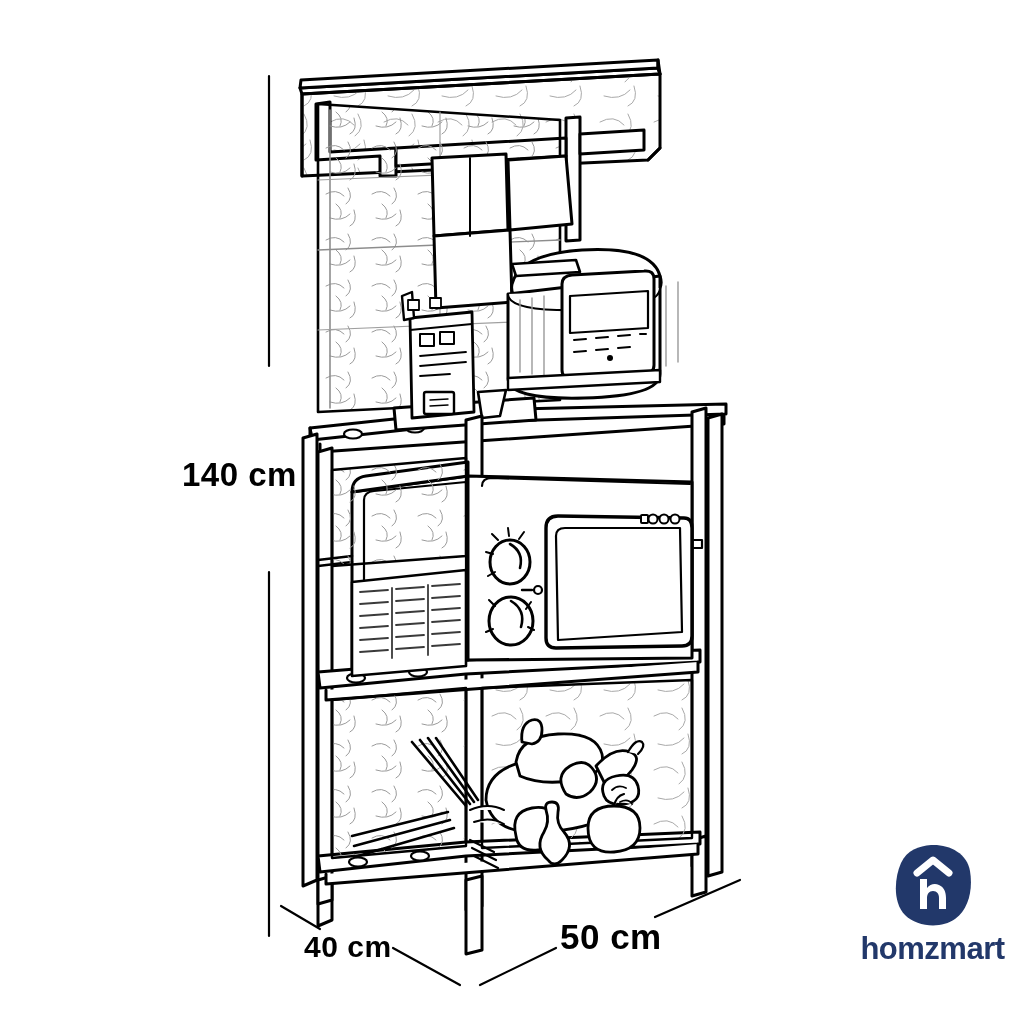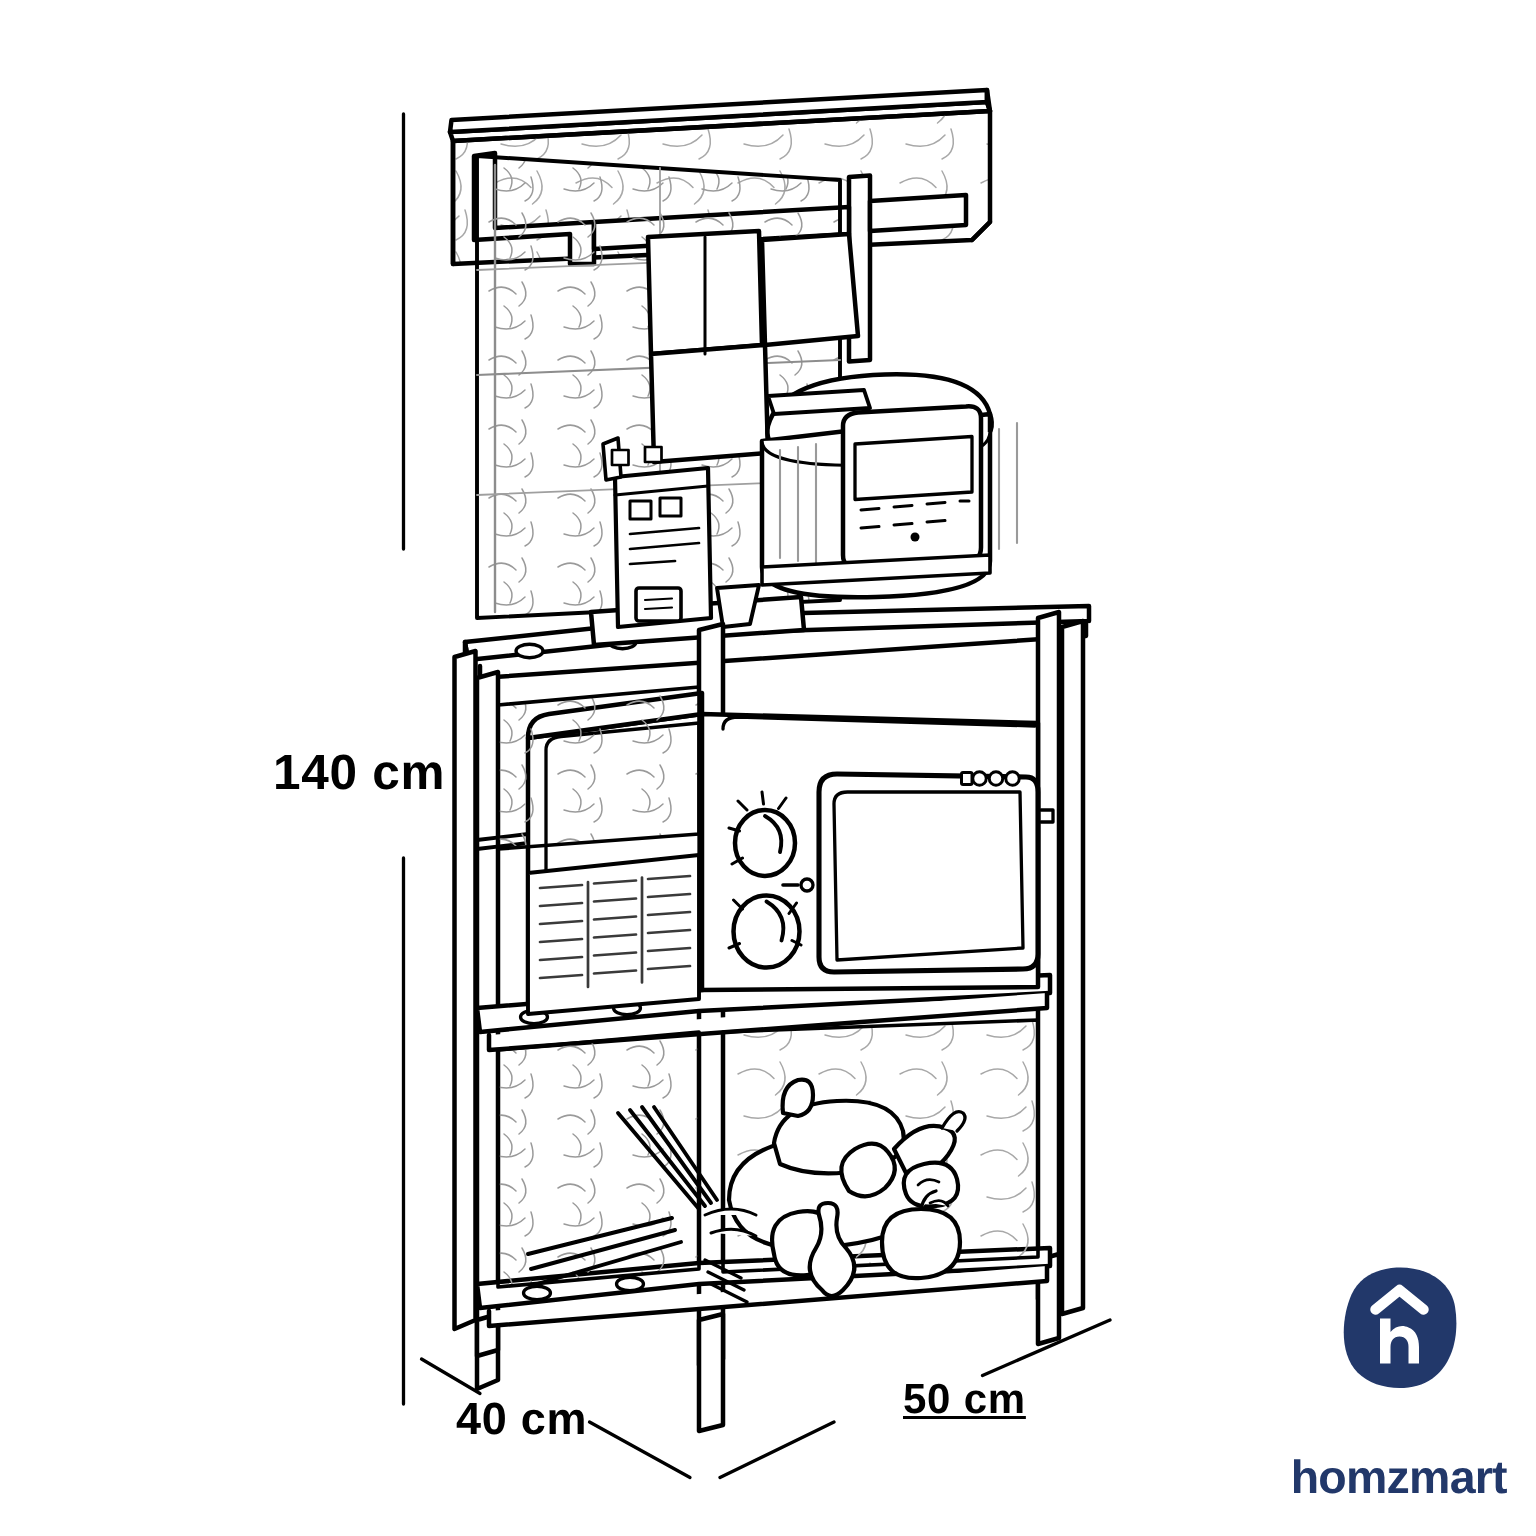--- a/index.html
+++ b/index.html
@@ -28,53 +28,50 @@
     font-family: "Liberation Sans", sans-serif;
     font-weight: bold;
     letter-spacing: 0.5px;
     white-space: nowrap;
     user-select: none;
   }
   #dim-height-label {
     left: 182px;
     top: 456px;
     font-size: 33px;
-    margin-top: 40px;
   }
   #dim-depth-label {
     left: 304px;
     top: 930px;
     font-size: 30px;
   }
   #dim-width-label {
-    left: 602px;
+    left: 560px;
     top: 917px;
-    font-size: 28px;
-    text-decoration: underline;
+    font-size: 35px;
   }
   #brand-logo {
     position: absolute;
     left: 845px;
     top: 843px;
     width: 175px;
     height: 132px;
   }
   .logo-word {
     position: absolute;
     left: 0;
     top: 88px;
     width: 175px;
     text-align: center;
     font-family: "Liberation Sans", sans-serif;
     font-weight: bold;
     font-size: 31px;
     letter-spacing: -0.5px;
     color: #22386a;
     user-select: none;
-    margin-top: 36px;
   }
   .logo-mark {
     position: absolute;
     left: 48px;
     top: 0px;
     width: 80px;
     height: 84px;
   }
 </style>
 </head>

